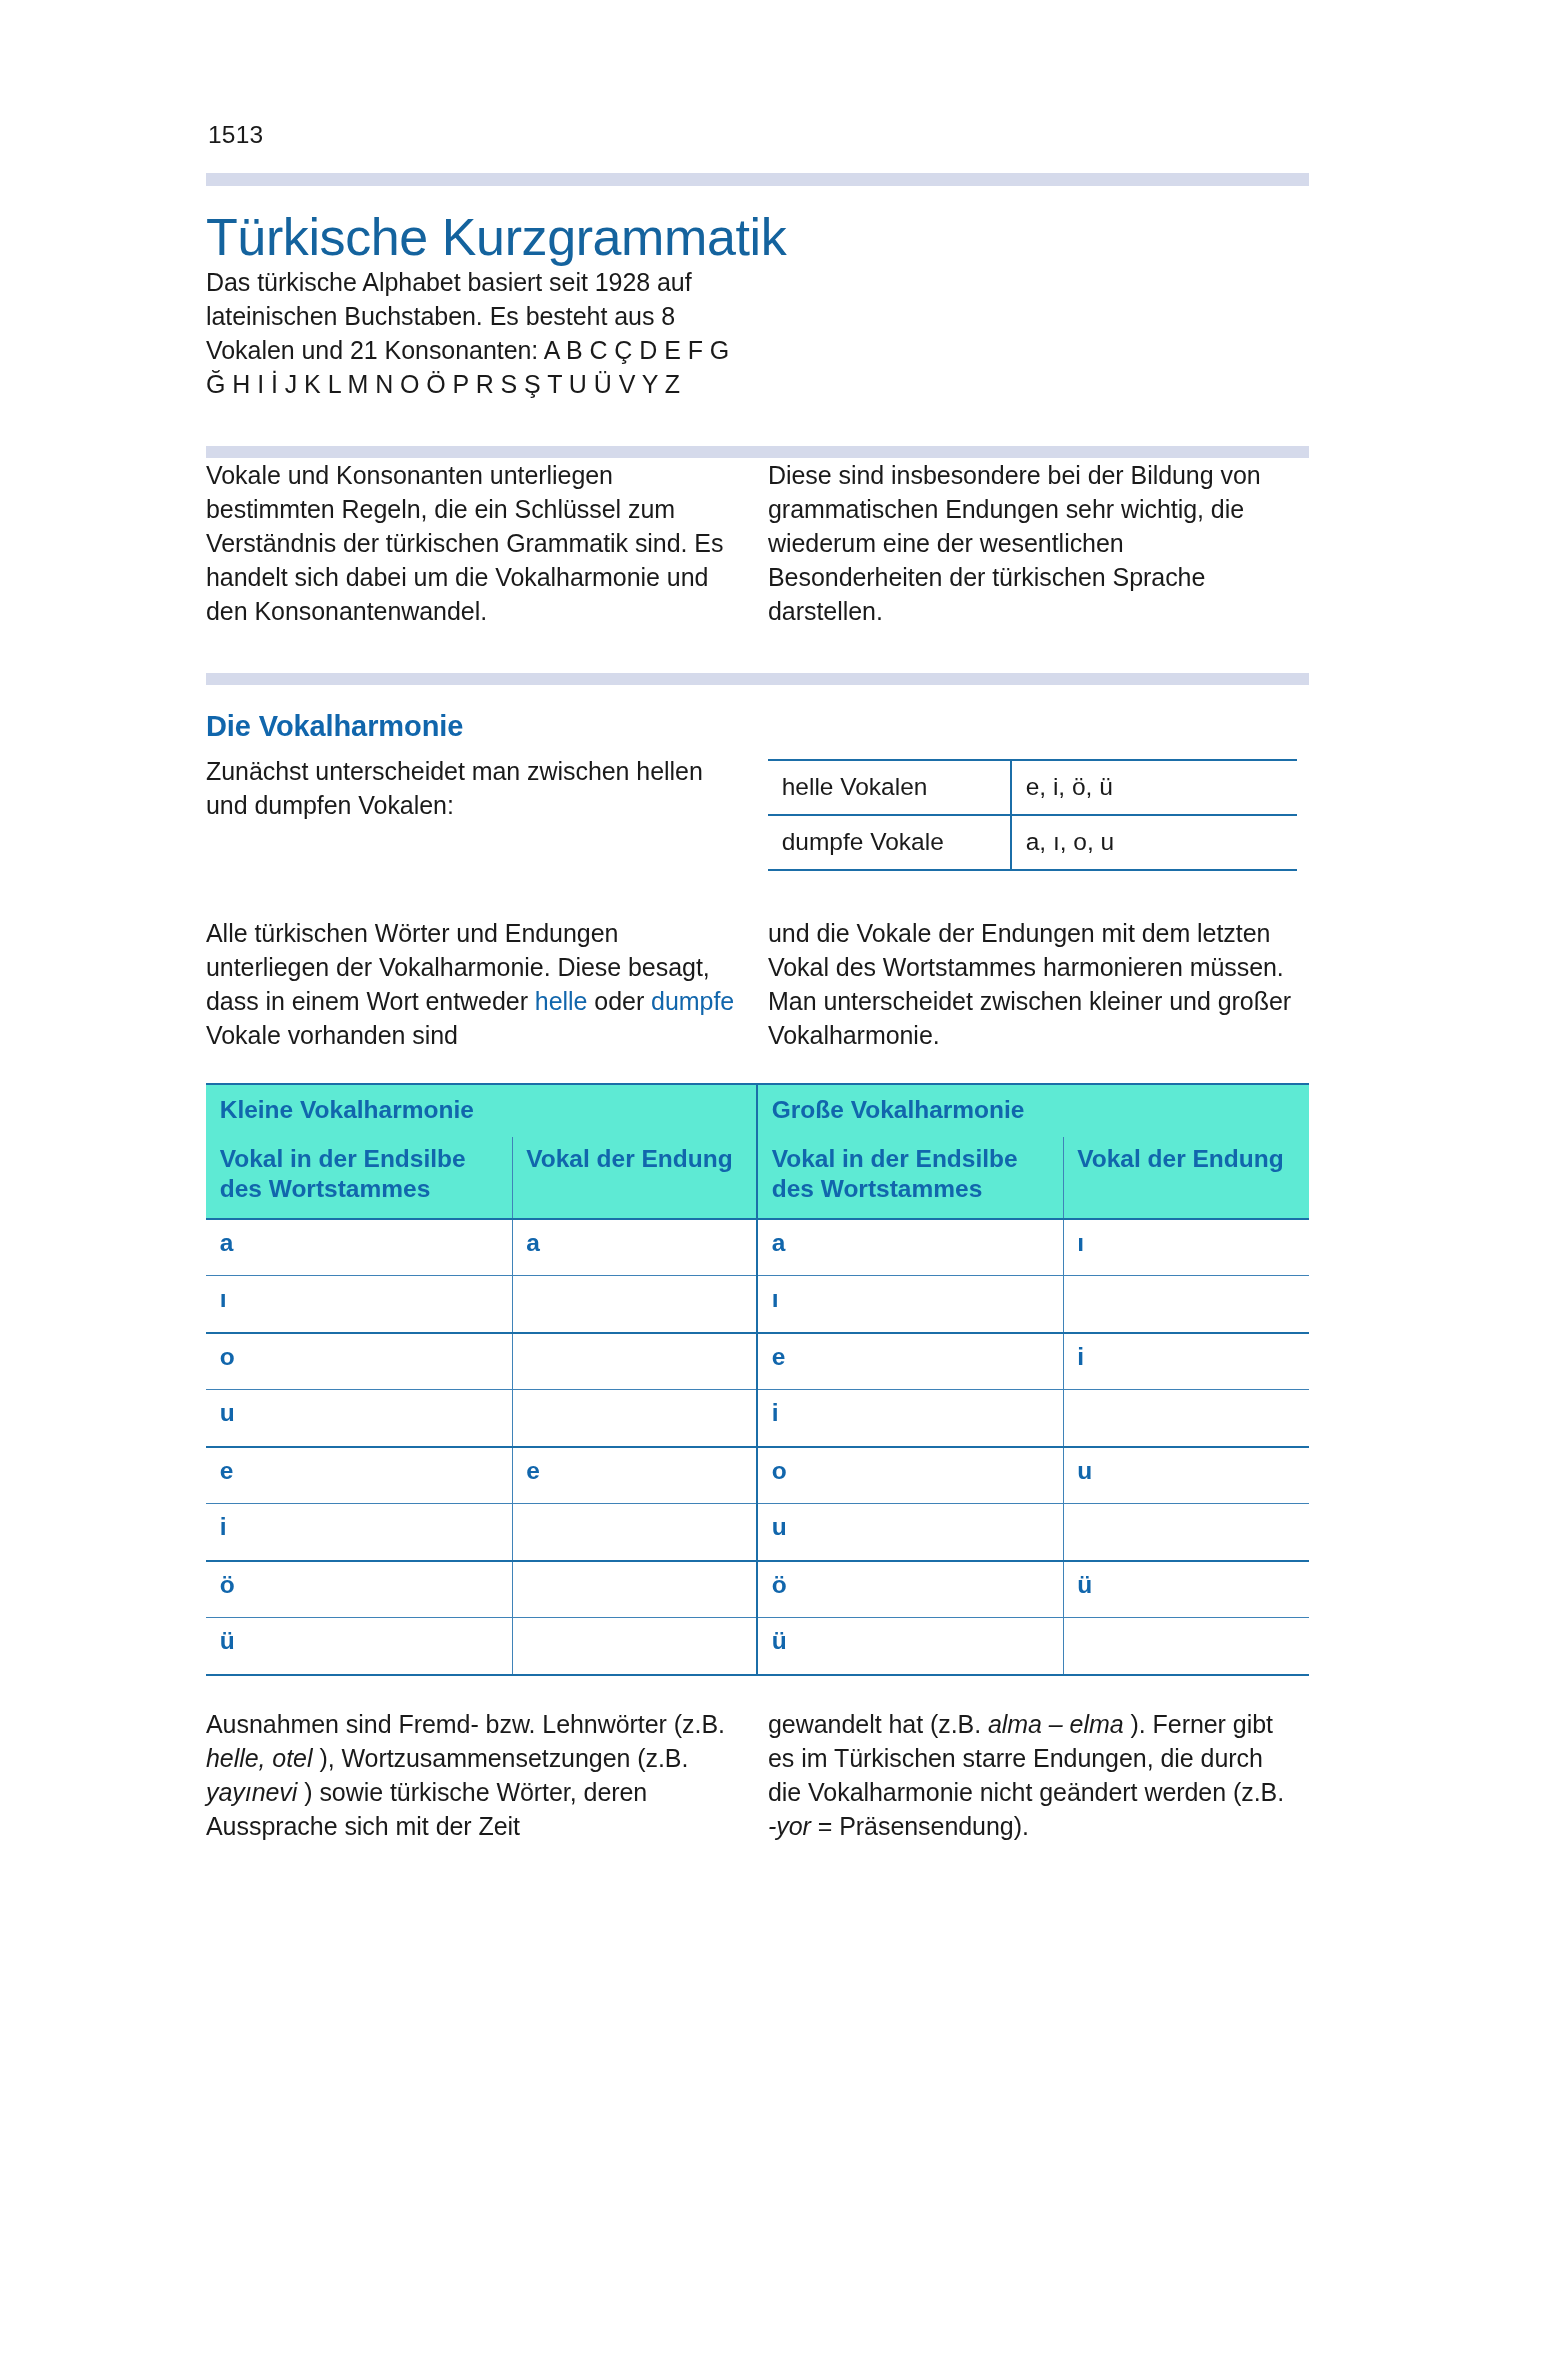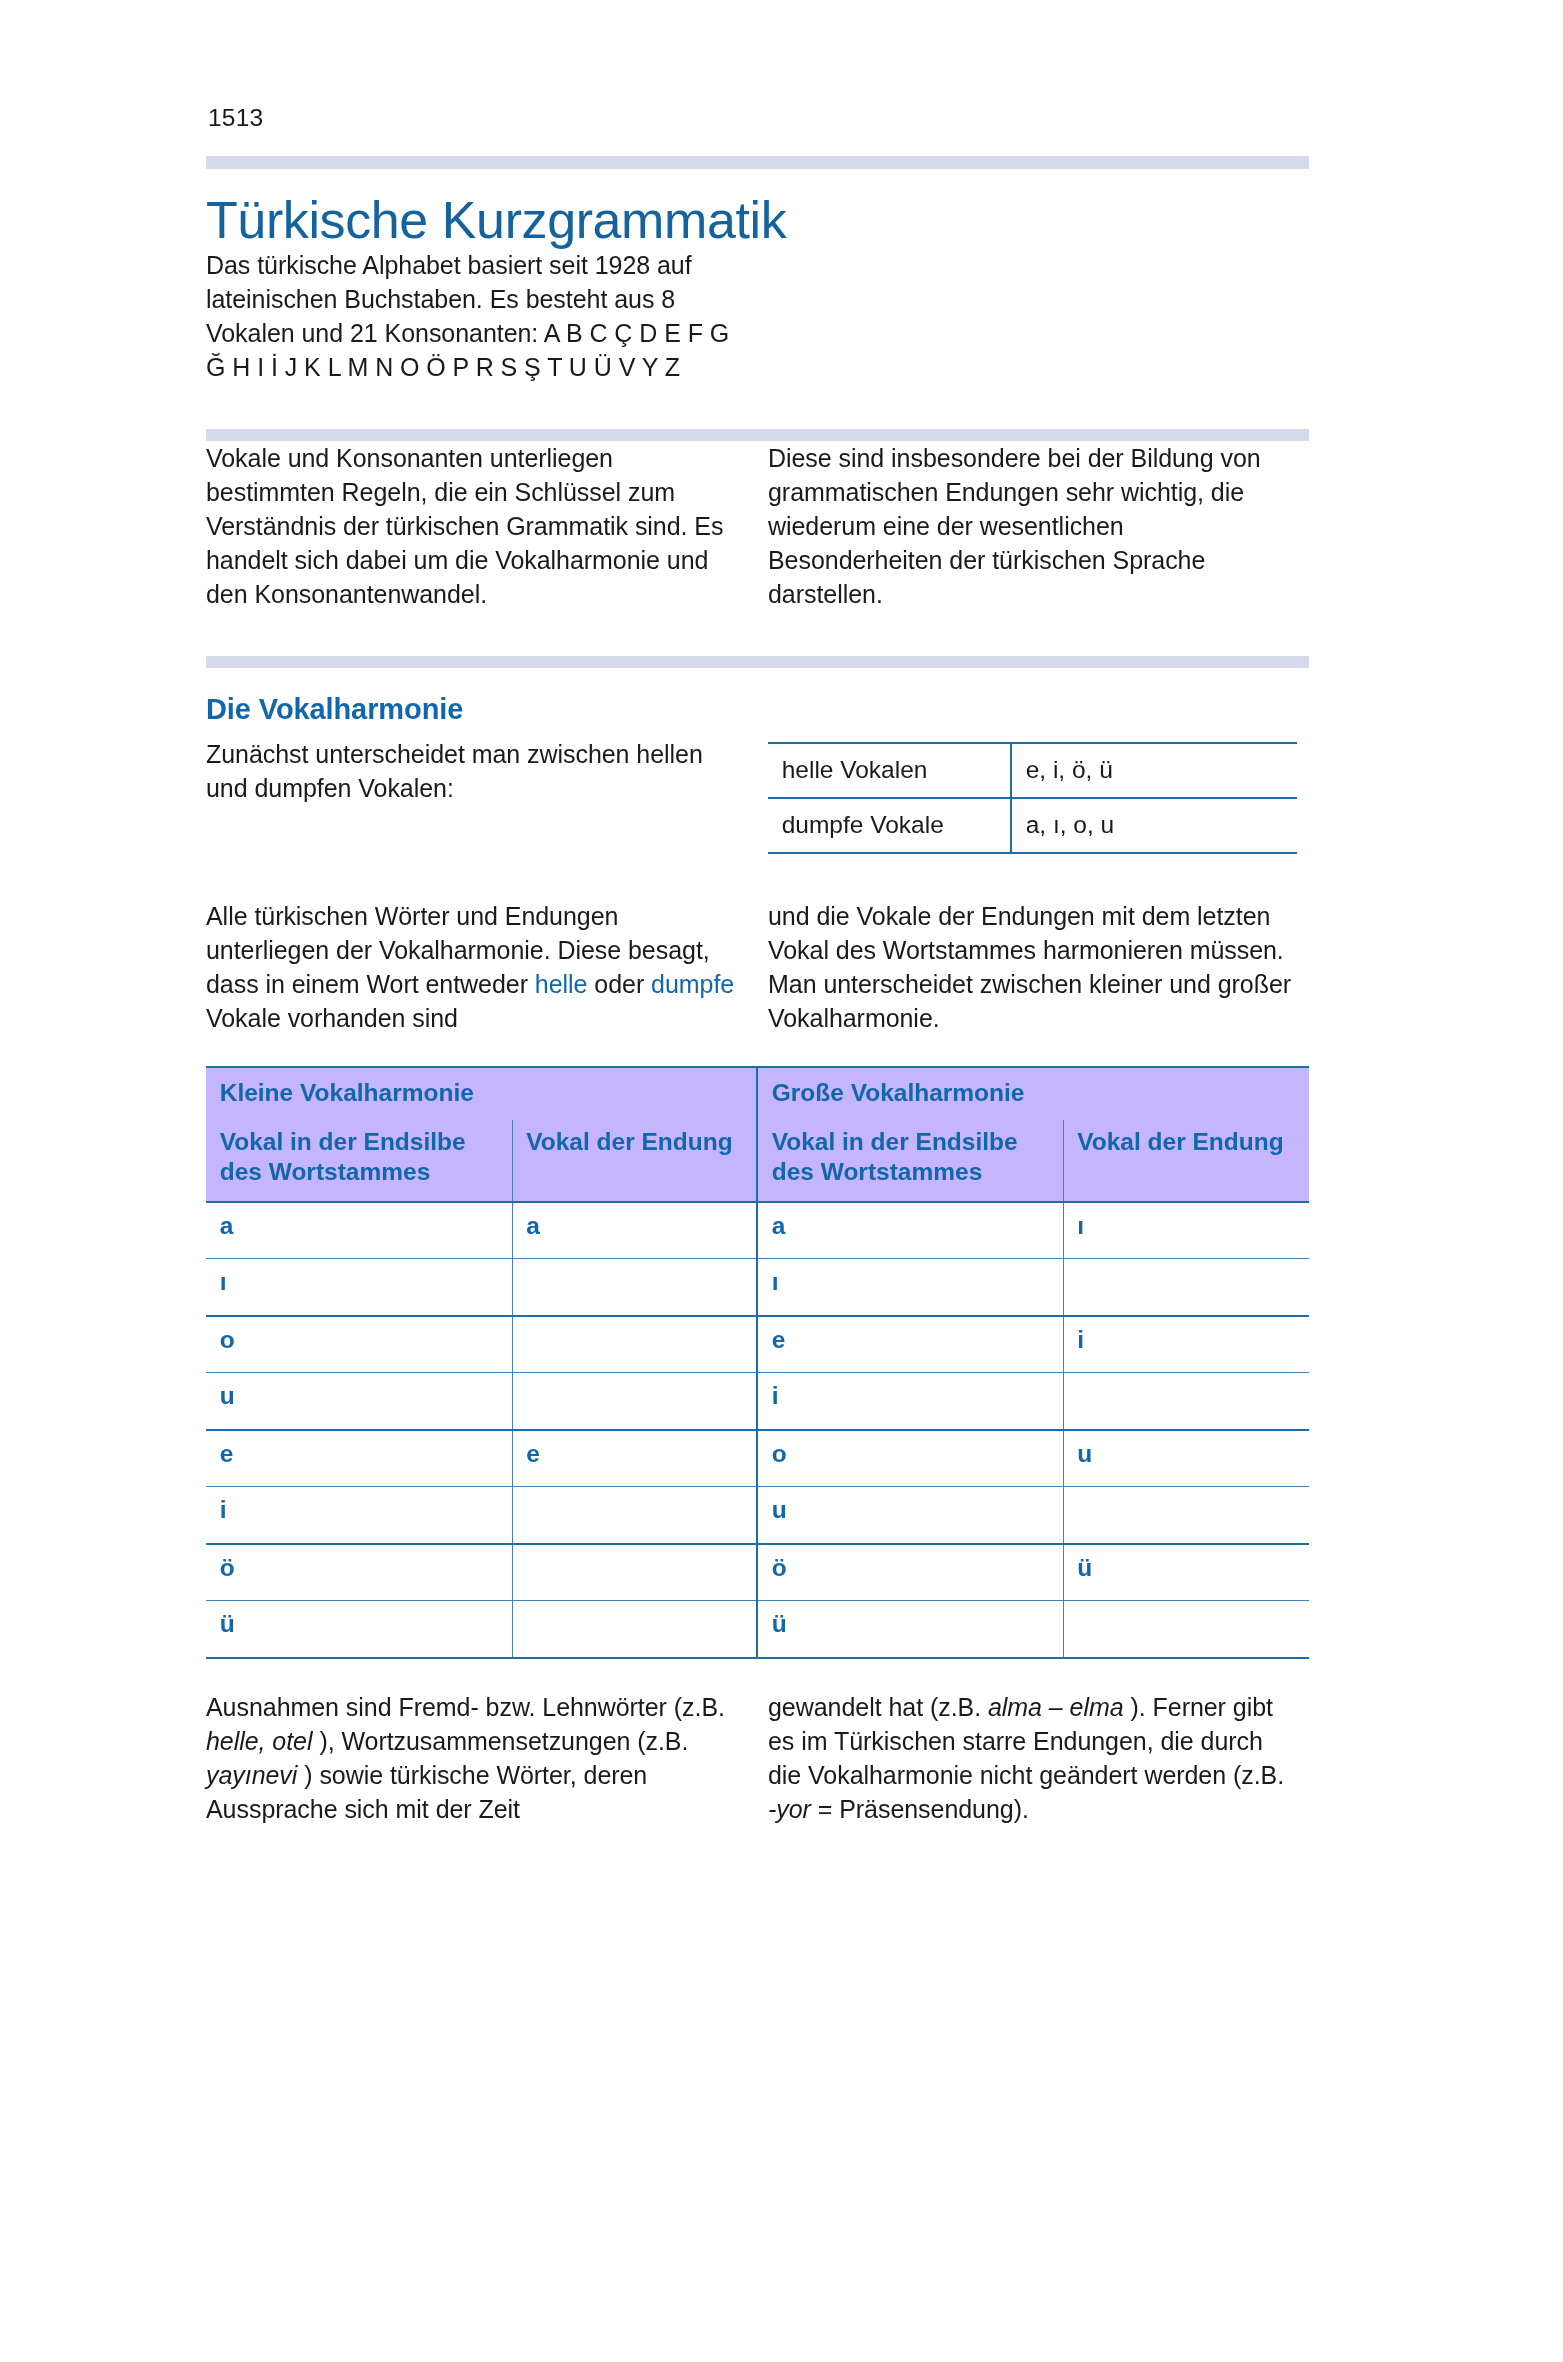--- a/index.html
+++ b/index.html
@@ -16,21 +16,21 @@
   .page {
     position: absolute;
     left: 0; top: 0;
     width: 1563px;
     height: 2362px;
     padding: 0;
   }
   .content {
     position: absolute;
     left: 206px;
-    top: 106px;
+    top: 123px;
     width: 1103px;
   }
 
   
   .folio {
     font-size: 24.5px;
     letter-spacing: 0.2px;
     color: #1a1a1a;
     line-height: 1;
     margin: 0 0 25.5px 2px;
@@ -125,21 +125,21 @@
   table.harmony col.c3 { width: 306px; }
   table.harmony col.c4 { width: 246px; }
 
   table.harmony th,
   table.harmony td {
     padding: 9.8px 13.7px 11.8px 13.7px;
     text-align: left;
     vertical-align: top;
   }
   table.harmony thead th {
-    background: #c4b5fd;
+    background: #5eead4;
     color: #1166ac;
     font-weight: bold;
     font-size: 24.5px;
     line-height: 1.22;
   }
   table.harmony thead tr.group th {
     border-top: 2.5px solid #1b6ea8;
     padding-bottom: 11.8px;
   }
   table.harmony thead tr.group th.g2 { border-left: 2.5px solid #1b6ea8; margin-top: 8px; }

